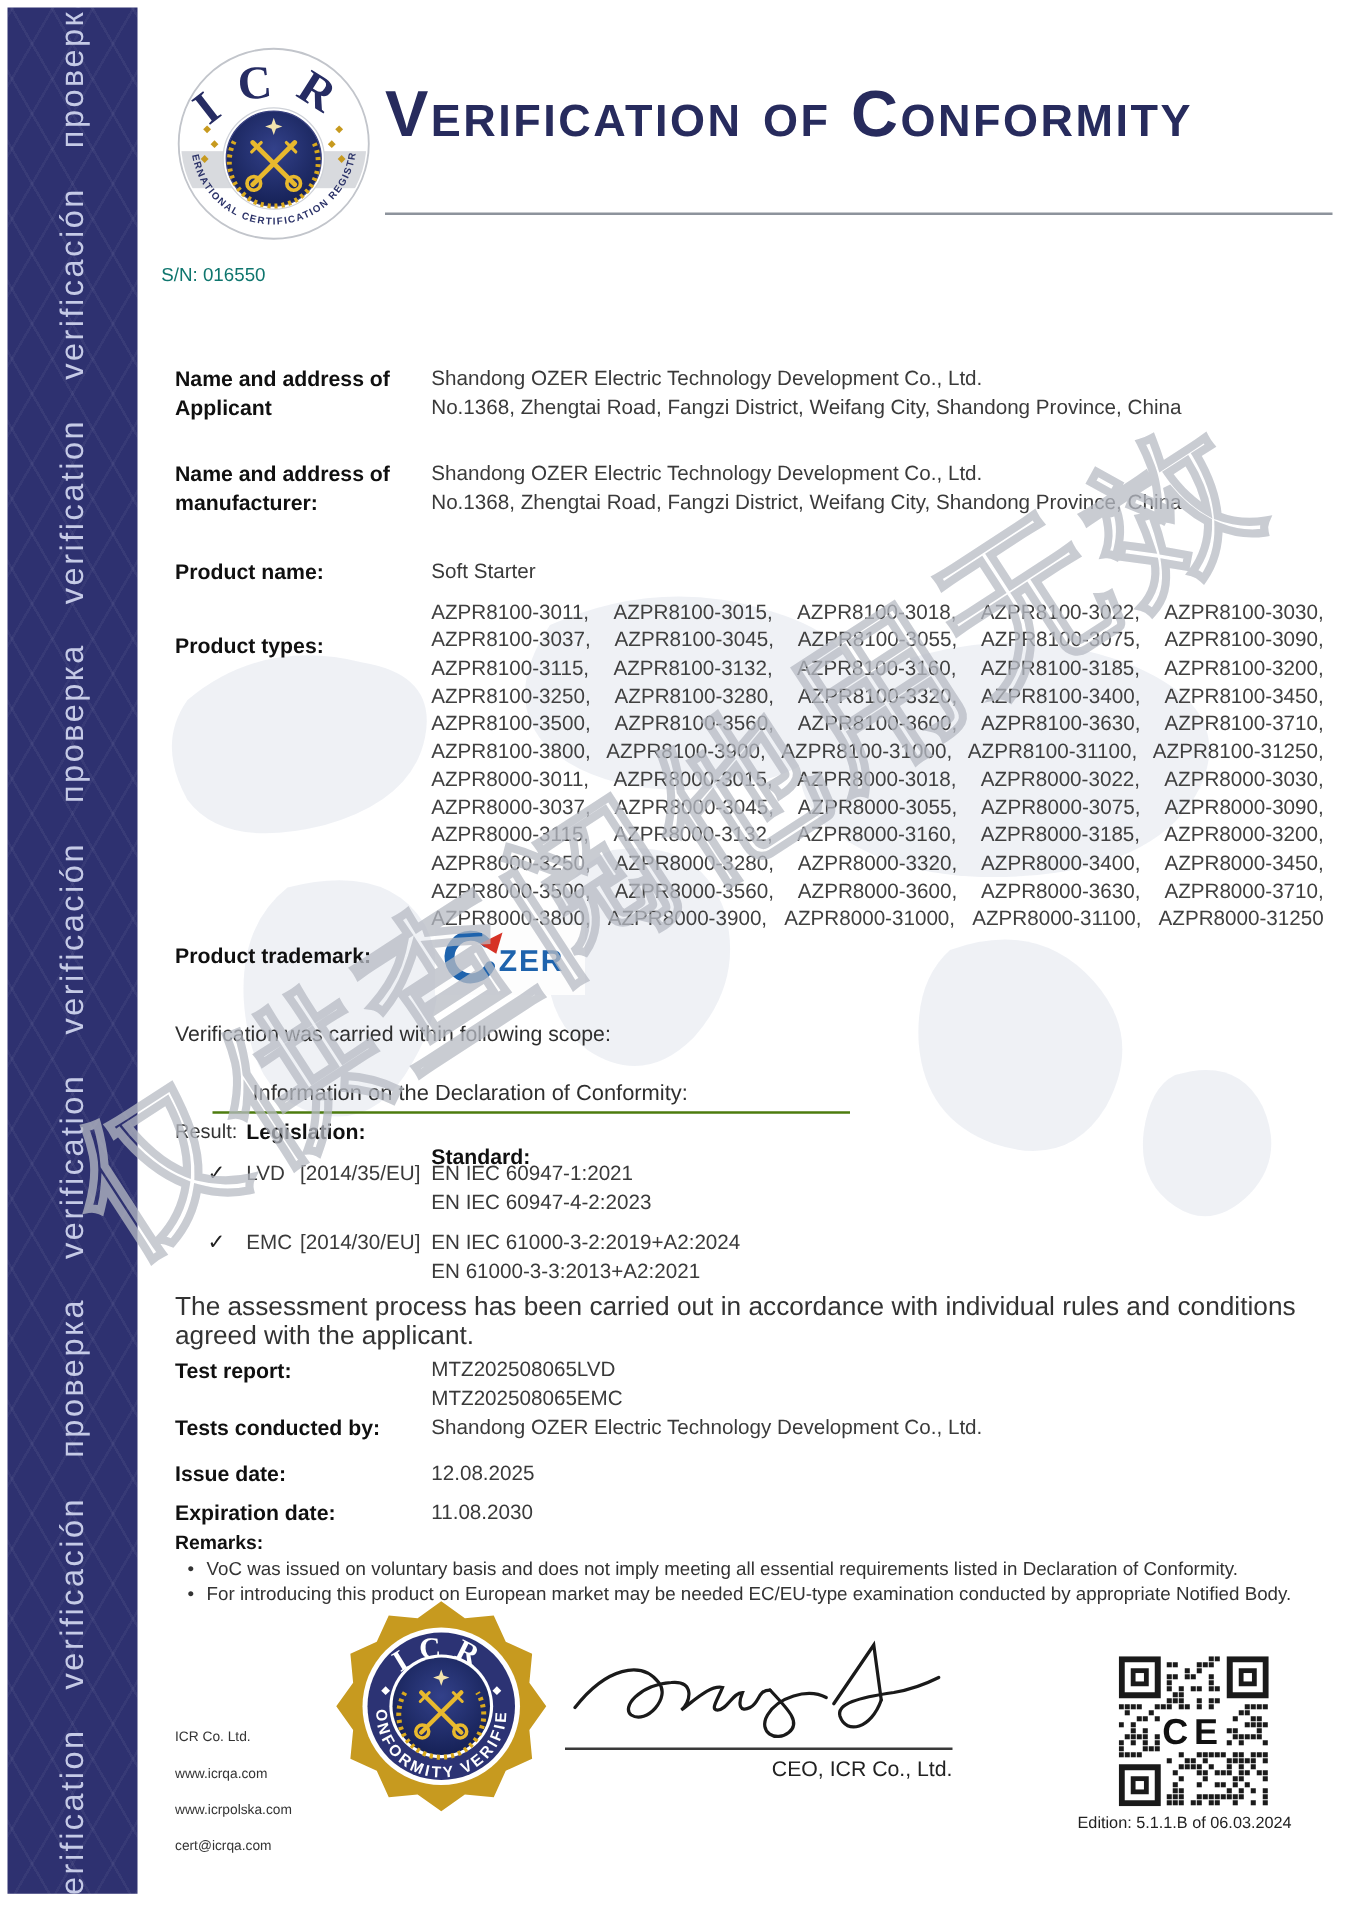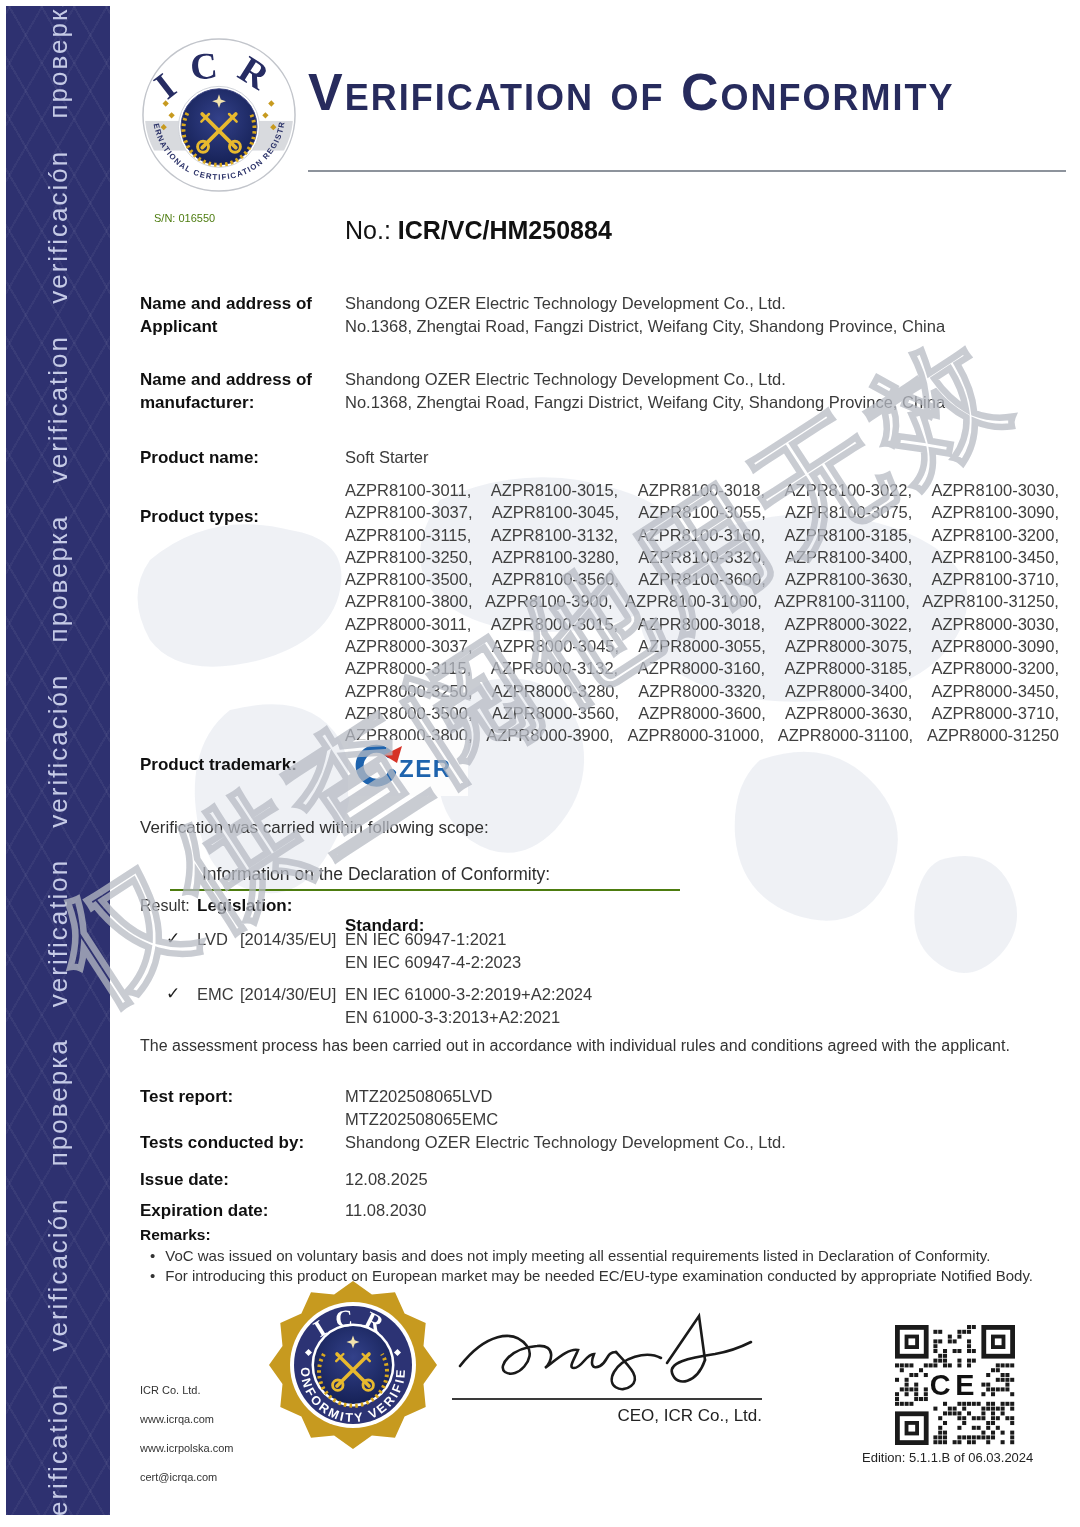--- a/index.html
+++ b/index.html
@@ -18,28 +18,28 @@
   .worldmap{position:absolute;left:110px;top:380px;z-index:0;opacity:0.55;}
   .watermark-svg{position:absolute;left:0;top:0;z-index:5;pointer-events:none;}
   
   .content{position:absolute;inset:0;z-index:2;}
   .abs{position:absolute;}
   .label{font-weight:bold;font-size:17px;color:#101010;line-height:23px;}
   .value{font-size:16.5px;color:#3a3a3a;line-height:23px;}
   .title{left:308px;top:62px;width:764px;font-size:52px;font-variant:small-caps;font-weight:600;
          color:#272b5d;letter-spacing:2px;white-space:nowrap;}
   .title-divider{left:308px;top:170px;width:758px;height:2px;background:#8d939c;}
-  .serial{left:154px;top:212px;font-size:11px;color:#4d7c0f;}
+  .serial{left:129px;top:212px;font-size:15px;color:#0f766e;}
   .no-line{left:345px;top:216px;font-size:25px;color:#111;}
   .no-line b{font-weight:bold;}
   .pt-row{display:flex;justify-content:space-between;height:22.3px;font-size:16.5px;color:#404040;}
   .doc-heading{left:170px;top:864px;width:478px;border-bottom:2px solid #4d7c0f;padding:0 0 4px 32px;
                font-size:17.5px;color:#2f2f2f;}
   .check{font-size:17px;color:#222;}
-  .para{font-size:16px;color:#333;line-height:23px;}
+  .para{font-size:21px;color:#333;line-height:23px;}
   .remarks-label{font-weight:bold;font-size:15.5px;color:#101010;}
   .remarks-list{margin:0;padding:0;list-style:none;font-size:15px;color:#333;line-height:19.5px;}
   .remarks-list li{display:flex;gap:10px;}
   .contact-line{font-size:11px;color:#333;line-height:29px;}
   .sig-line{left:452px;top:1398px;width:310px;height:2px;background:#3a3a3a;}
   .sig-caption{left:452px;top:1406px;width:310px;text-align:right;font-size:17px;color:#222;}
   .edition{left:862px;top:1450px;font-size:13px;color:#222;}
 </style>
 </head>
 <body>
@@ -105,24 +105,20 @@
       </g>
       <use href="#crossed-keys" transform="translate(80,96) scale(0.85)"></use>
       <text font-family="Liberation Sans, sans-serif" font-size="8" font-weight="bold" fill="#2b3268" letter-spacing="1.2">
         <textPath href="#bottomArc" startOffset="50%" text-anchor="middle">INTERNATIONAL CERTIFICATION REGISTRAR</textPath>
       </text>
     </svg>
 
     <div class="abs title">Verification of Conformity</div>
     <div class="abs title-divider"></div>
     <div class="abs serial">S/N: 016550</div>
-    <div class="abs no-line">
-      <span>No.:</span>
-      <b>ICR/VC/HM250884</b>
-    </div>
 
     <div class="abs label" style="left:140px;top:292px;width:200px;">
       <div>Name and address of</div>
       <div>Applicant</div>
     </div>
     <div class="abs value" style="left:345px;top:292px;width:725px;">
       <div>Shandong OZER Electric Technology Development Co., Ltd.</div>
       <div>No.1368, Zhengtai Road, Fangzi District, Weifang City, Shandong Province, China</div>
     </div>
 

